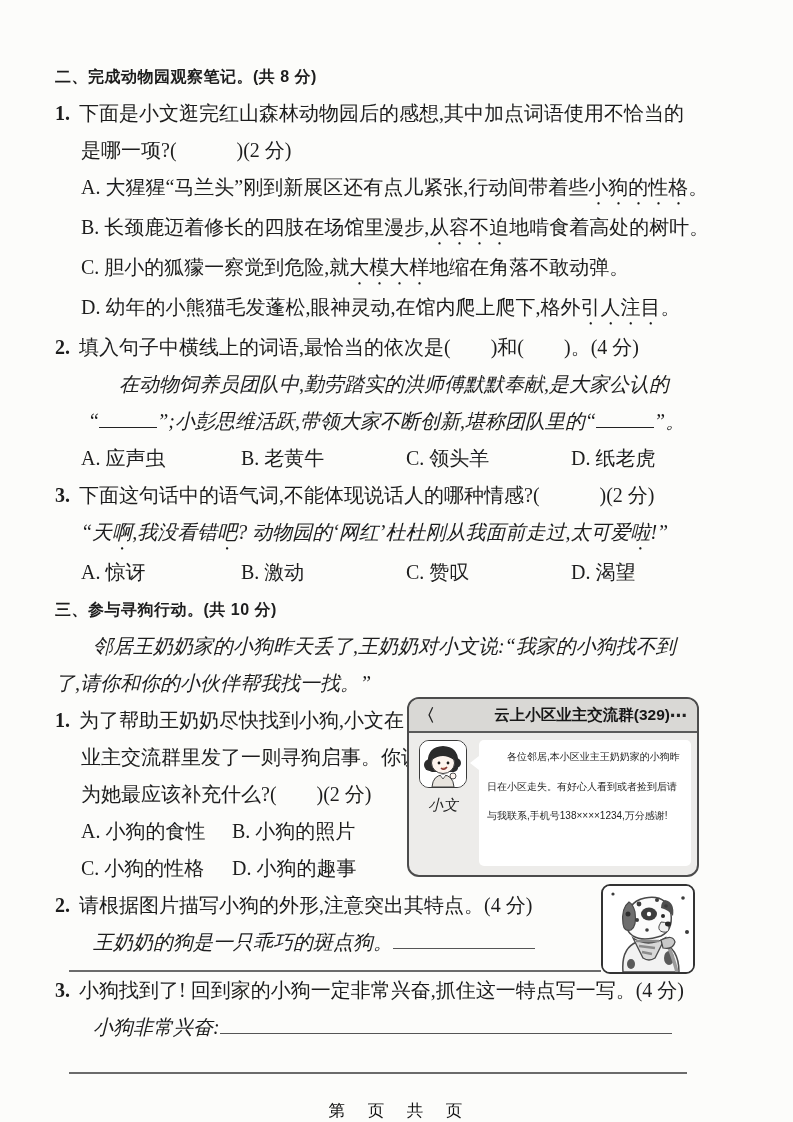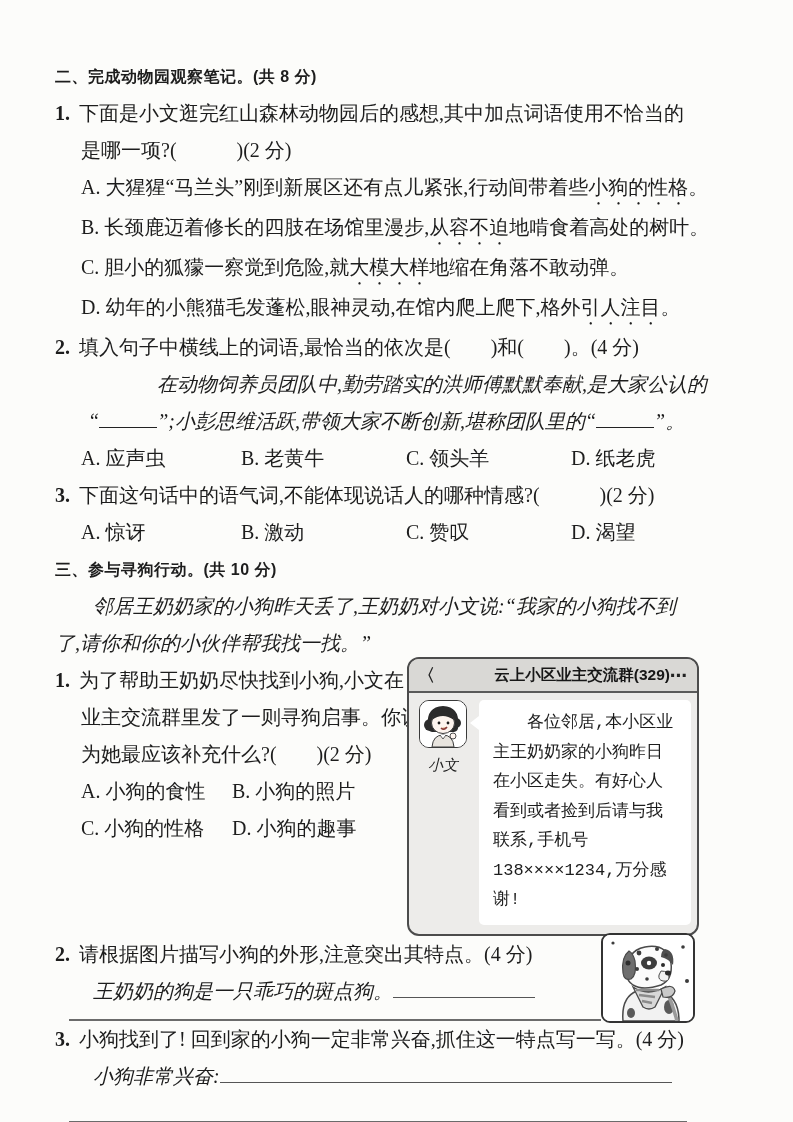--- a/index.html
+++ b/index.html
@@ -11,21 +11,21 @@
     padding:58px 48px 0 55px;
     font-family:"Liberation Serif","DejaVu Serif",serif;
     color:#1d1d1d;
     overflow:hidden;
   }
   .row{line-height:37px;font-size:20px;white-space:nowrap;}
   .h{font-family:"Liberation Sans","DejaVu Sans",sans-serif;font-weight:bold;font-size:16px;letter-spacing:0.5px;}
   .qnum{font-weight:bold;margin-right:9px;}
   .cont{padding-left:26px;}
   .ind-opt{padding-left:26px;}
-  .ind-para1{padding-left:64px;text-align:center;}
+  .ind-para1{padding-left:64px;}
   .ind-para2{padding-left:33px;}
   .kai{font-style:italic;}
   .emph{
     -webkit-text-emphasis:filled dot;-webkit-text-emphasis-position:under right;
     text-emphasis:filled dot;text-emphasis-position:under right;
   }
   .blank{display:inline-block;width:58px;height:15px;border-bottom:1.6px solid #222;vertical-align:baseline;}
   .optgrid span{display:inline-block;}
   .optgrid span:nth-child(1){width:155px;}
   .optgrid span:nth-child(2){width:160px;}
@@ -58,21 +58,21 @@
   .avatar-name{font-size:15px;margin-top:8px;font-family:"Liberation Serif",serif;font-style:italic;}
   .bubble{
     position:relative;flex:1;background:#fff;border-radius:5px;
     margin-left:8px;padding:2px 8px 4px 8px;min-height:120px;
   }
   .bubble:before{
     content:"";position:absolute;left:-9px;top:16px;
     border-top:7px solid transparent;border-bottom:7px solid transparent;
     border-right:9px solid #fff;
   }
-  .msg{margin:6px;font-size:17px;line-height:29.5px;text-indent:2em;font-family:Liberation Mono, monospace;}
+  .msg{margin:0;font-size:10px;line-height:29.5px;text-indent:2em;font-family:Liberation Sans, sans-serif;}
   
   .q2wrap{position:relative;}
   .dogbox{
     position:absolute;top:-3px;right:50px;
     width:90px;height:86px;background:#fff;
     border:2px solid #333;border-radius:9px;overflow:hidden;
   }
   .lead-ind{padding-left:38px;}
   .wline{display:inline-block;border-bottom:1.8px solid #555;height:16px;vertical-align:baseline;}
   .wline-short{width:142px;}
@@ -119,20 +119,21 @@
   <div class="row ind-opt optgrid">
     <span>A. 应声虫</span>
     <span>B. 老黄牛</span>
     <span>C. 领头羊</span>
     <span>D. 纸老虎</span>
   </div>
 
   <div class="row">
     <span class="qnum">3.</span><span>下面这句话中的语气词,不能体现说话人的哪种情感?(　　　)(2 分)</span>
   </div>
+  <div class="row ind-opt kai"><span>“天</span><span class="emph">啊</span><span>,我没看错</span><span class="emph">吧</span><span>? 动物园的‘网红’杜杜刚从我面前走过,太可爱</span><span class="emph">啦</span><span>!”</span></div>
   <div class="row ind-opt optgrid">
     <span>A. 惊讶</span>
     <span>B. 激动</span>
     <span>C. 赞叹</span>
     <span>D. 渴望</span>
   </div>
 
   <div class="row h">三、参与寻狗行动。(共 10 分)</div>
   <div class="row lead-ind kai">邻居王奶奶家的小狗昨天丢了,王奶奶对小文说:“我家的小狗找不到</div>
   <div class="row kai">了,请你和你的小伙伴帮我找一找。”</div>

